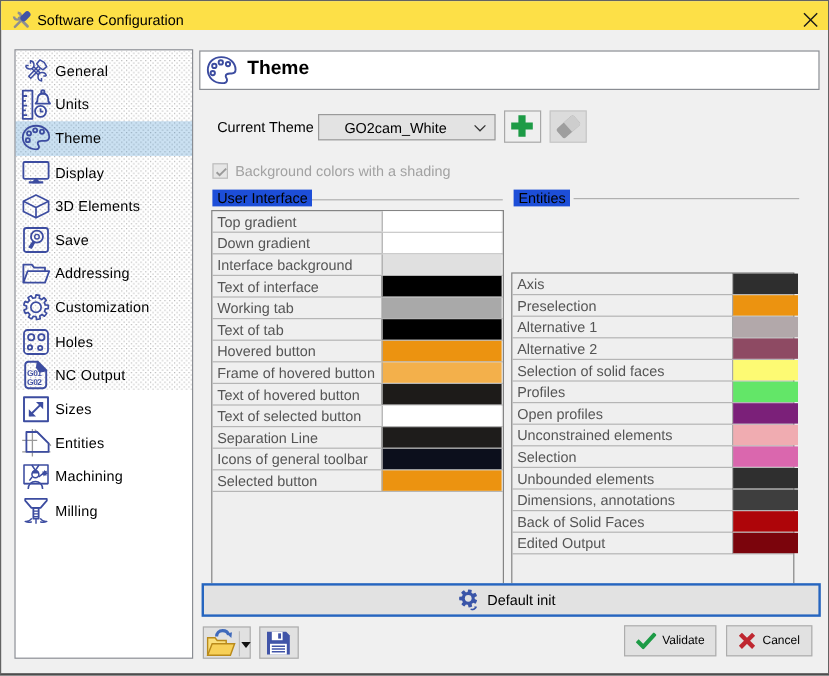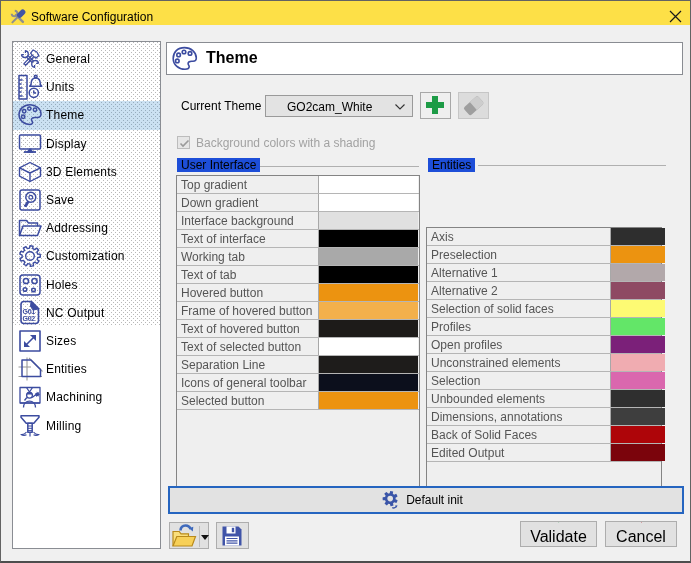--- a/index.html
+++ b/index.html
@@ -35,21 +35,21 @@
 #uitbl .sw { left:141px; width:100px; }
 #enttbl { left:426px; top:187px; width:236px; height:270px;margin-top:40px; }
 #enttbl .sw { left:183px; width:55px; }
 #definit { left:168px; top:486px; width:516px; height:28px; background:#e2e2e2; border:2px solid #2565c0; }
 #definit .inner { position:absolute; left:0; right:7px; top:0; bottom:0; display:flex; align-items:center; justify-content:center; gap:6px; font-size:12px; color:#000; }
 .toolbtn { background:#e1e1e1; border:1px solid #adadad; }
 #openbtn { left:169px; top:522px; width:40px; height:27px; }
 #savebtn { left:216px; top:522px; width:33px; height:27px; }
 #validate { left:520px; top:521px; width:77px; height:26px; }
 #cancel { left:605px; top:521px; width:72px; height:26px; }
-.botbtn { display:flex; align-items:center; justify-content:center; gap:5px; font-size:16px; color:#000;flex-direction:column; }
+.botbtn { display:flex; align-items:center; justify-content:center; gap:5px; font-size:10px; color:#000; }
 </style>
 </head>
 <body>
 <div class="abs" id="frame"></div>
 <div class="abs" id="titlebar">
   <svg class="abs" style="left:8px; top:7px;" width="17" height="17" viewBox="0 0 17 17">
     <path d="M5.75 2.66 A2.86 2.86 0 1 1 2.66 5.75" stroke="#8f8f8f" stroke-width="2" fill="none"></path>
     <path d="M7 7 L13.9 13.9" stroke="#8f8f8f" stroke-width="2.4" stroke-linecap="round" fill="none"></path>
     <path d="M3.4 14.4 L10 7.8" stroke="#8f8f8f" stroke-width="2" stroke-linecap="round" fill="none"></path>
     <path d="M10.7 7.1 L13.7 4.1" stroke="#4054a5" stroke-width="5.4" stroke-linecap="round" fill="none"></path>

